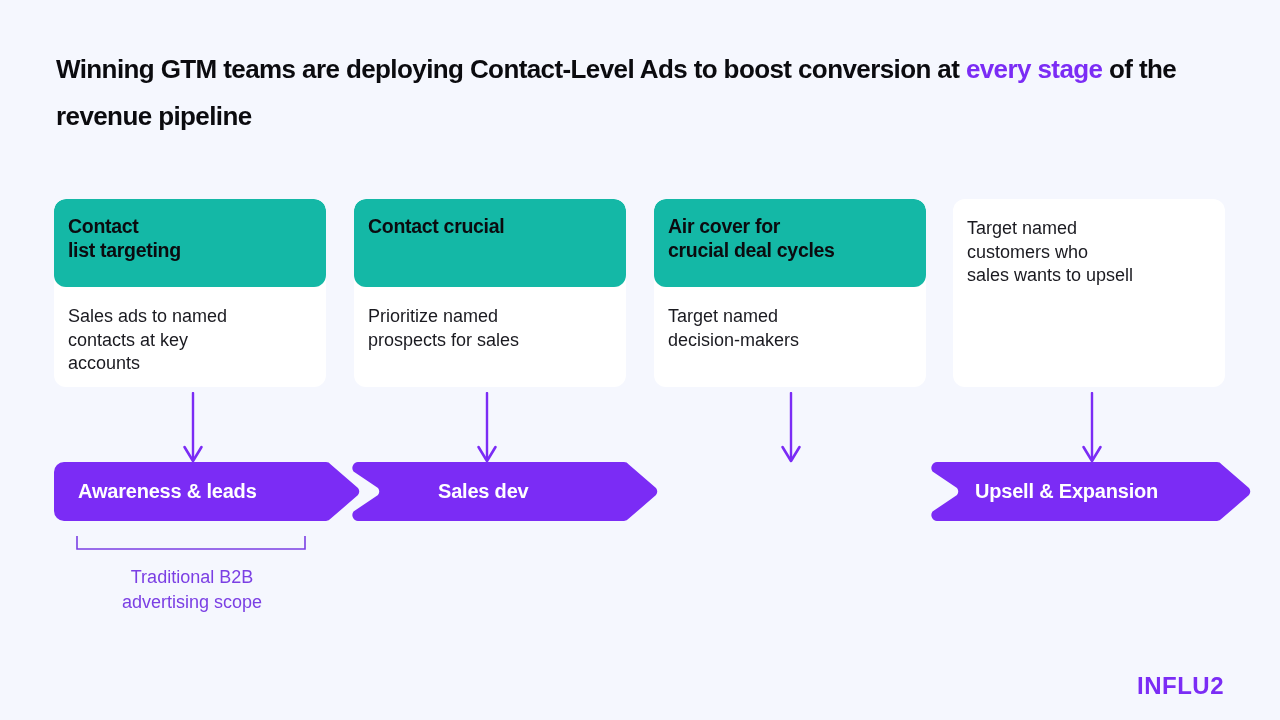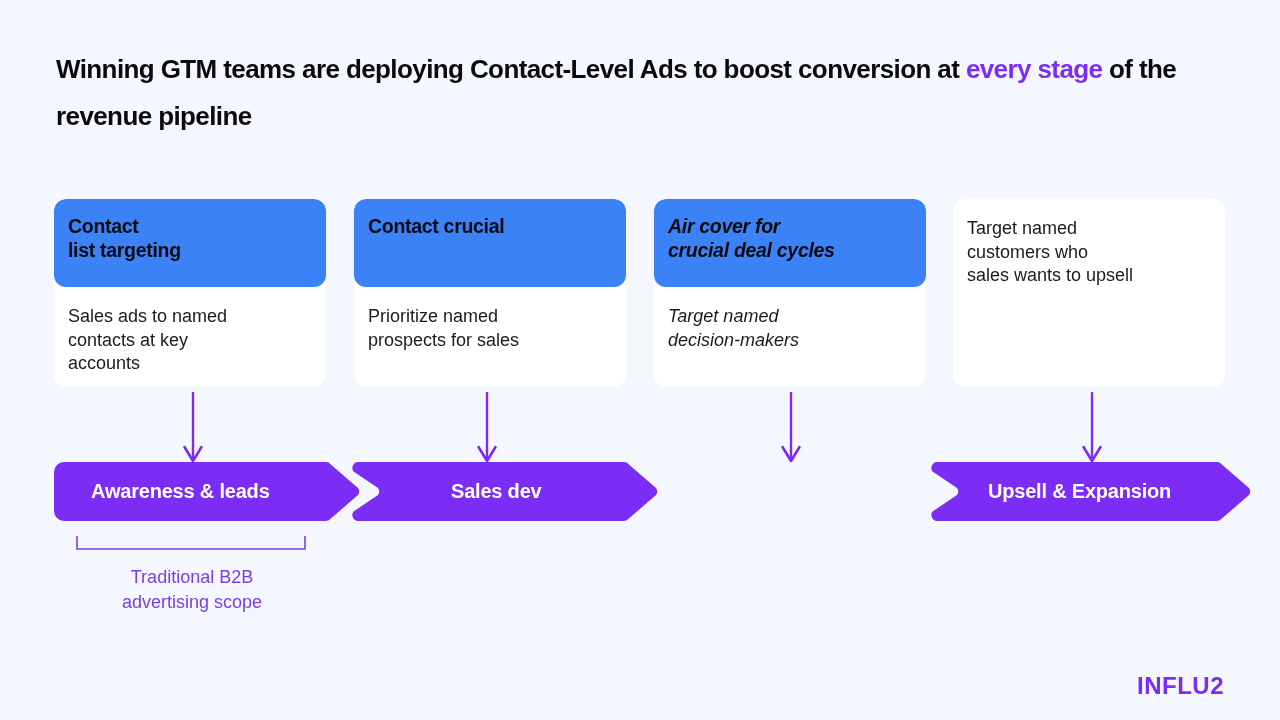--- a/index.html
+++ b/index.html
@@ -30,21 +30,21 @@
     top:199px;
     width:272px;
     height:188px;
     background:#FFFFFF;
     border-radius:12px;
     overflow:hidden;
     display:flex;
     flex-direction:column;
   }
   .card-head {
-    background:#3b82f6;
+    background:#14b8a6;
     border-radius:12px;
     height:88px;
     padding:15px 14px 0 14px;
   }
   .card-title {
     font-size:19.5px;
     font-weight:bold;
     line-height:24px;
     letter-spacing:-0.3px;
     color:#0B0B0F;
@@ -55,21 +55,21 @@
     flex:1;
   }
   .card-text {
     font-size:18px;
     line-height:23.5px;
     color:#1A1A20;
     white-space:pre-line;
   }
   .c0 { left:54px; }
   .c1 { left:354px; }
-  .c2 { left:654px;font-style:italic; }
+  .c2 { left:654px; }
   .c3 { left:953px; }
 
   
   .arrow { position:absolute; top:392px; width:24px; height:72px; }
   .a0 { left:181px; }
   .a1 { left:475px; }
   .a2 { left:779px; }
   .a3 { left:1080px; }
 
   
@@ -83,21 +83,20 @@
     position:absolute;
     top:0; left:0;
     height:59px;
     display:flex;
     align-items:center;
     font-size:20px;
     font-weight:bold;
     letter-spacing:-0.2px;
     color:#FFFFFF;
     white-space:nowrap;
-    margin-left:13px;
   }
   .ch0 { left:54px; width:306px; }
   .ch0 .chev-label { padding-left:24px; }
   .ch1 { left:352px; width:306px; }
   .ch1 .chev-label { padding-left:86px; }
   .ch2 { left:649px; width:306px; }
   .ch2 .chev-label { padding-left:62px; }
   .ch3 { left:931px; width:320px; }
   .ch3 .chev-label { padding-left:44px; }
 

